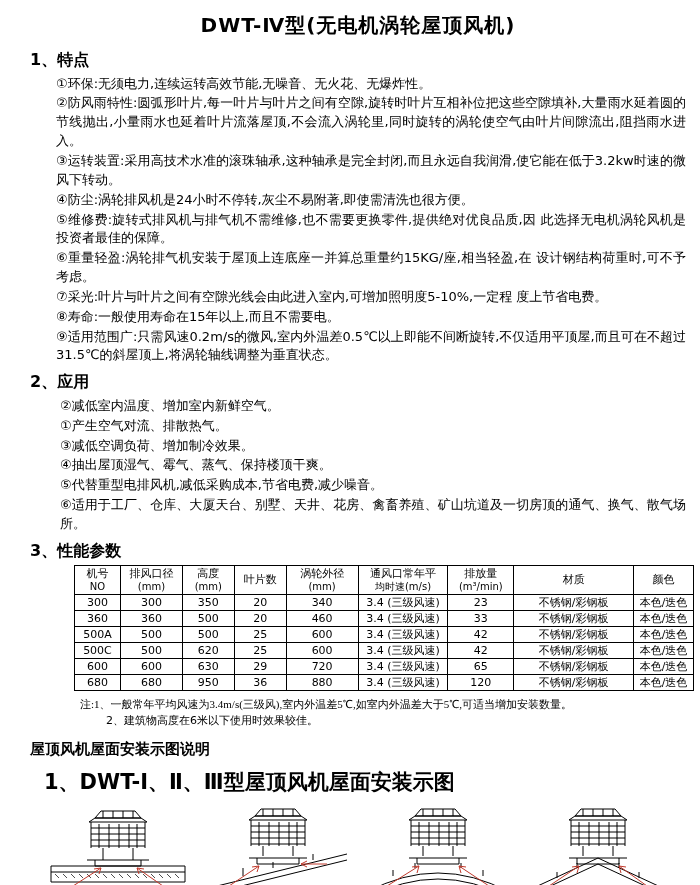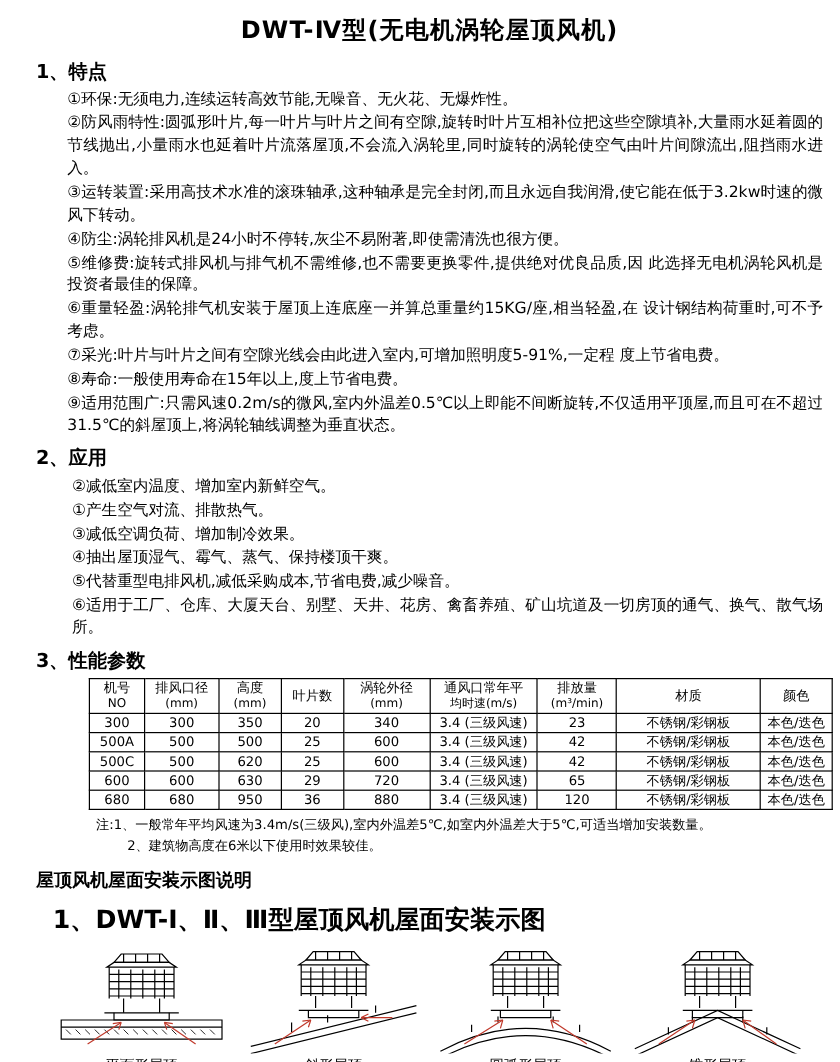--- a/index.html
+++ b/index.html
@@ -87,21 +87,21 @@
   .col-flow { width: 66px; }
   .col-mat { width: 120px; }
   .col-color { width: 60px; }
 
   .note {
     padding-left: 50px;
     font-size: 11px;
     margin-top: 5px;
     line-height: 1.5;
   }
-  .note .note-line { display: block; }
+  .note .note-line { display: block; font-family: Liberation Serif, serif; }
   .note .note-indent { padding-left: 26px; display: block; }
 
   .subhead {
     font-size: 15px;
     font-weight: bold;
     margin: 10px 0 2px 0;
   }
   .subhead2 {
     font-size: 21px;
     font-weight: bold;
@@ -135,22 +135,22 @@
   <div class="doc-title">DWT-Ⅳ型(无电机涡轮屋顶风机)</div>
 
   <div class="section-head">1、特点</div>
   <div class="para-list">
     <p class="para">①环保:无须电力,连续运转高效节能,无噪音、无火花、无爆炸性。</p>
     <p class="para">②防风雨特性:圆弧形叶片,每一叶片与叶片之间有空隙,旋转时叶片互相补位把这些空隙填补,大量雨水延着圆的节线抛出,小量雨水也延着叶片流落屋顶,不会流入涡轮里,同时旋转的涡轮使空气由叶片间隙流出,阻挡雨水进入。</p>
     <p class="para">③运转装置:采用高技术水准的滚珠轴承,这种轴承是完全封闭,而且永远自我润滑,使它能在低于3.2kw时速的微风下转动。</p>
     <p class="para">④防尘:涡轮排风机是24小时不停转,灰尘不易附著,即使需清洗也很方便。</p>
     <p class="para">⑤维修费:旋转式排风机与排气机不需维修,也不需要更换零件,提供绝对优良品质,因 此选择无电机涡轮风机是投资者最佳的保障。</p>
     <p class="para">⑥重量轻盈:涡轮排气机安装于屋顶上连底座一并算总重量约15KG/座,相当轻盈,在 设计钢结构荷重时,可不予考虑。</p>
-    <p class="para">⑦采光:叶片与叶片之间有空隙光线会由此进入室内,可增加照明度5-91%,一定程 度上节省电费。</p>
-    <p class="para">⑧寿命:一般使用寿命在15年以上,度上节省电费。</p>
+    <p class="para">⑦采光:叶片与叶片之间有空隙光线会由此进入室内,可增加照明度5-10%,一定程 度上节省电费。</p>
+    <p class="para">⑧寿命:一般使用寿命在15年以上,而且不需要电。</p>
     <p class="para">⑨适用范围广:只需风速0.2m/s的微风,室内外温差0.5℃以上即能不间断旋转,不仅适用平顶屋,而且可在不超过31.5℃的斜屋顶上,将涡轮轴线调整为垂直状态。</p>
   </div>
 
   <div class="section-head">2、应用</div>
   <div class="para-list bullet-list">
     <p class="para">②减低室内温度、增加室内新鲜空气。</p>
     <p class="para">①产生空气对流、排散热气。</p>
     <p class="para">③减低空调负荷、增加制冷效果。</p>
     <p class="para">④抽出屋顶湿气、霉气、蒸气、保持楼顶干爽。</p>
     <p class="para">⑤代替重型电排风机,减低采购成本,节省电费,减少噪音。</p>
@@ -200,20 +200,31 @@
       </thead>
       <tbody>
         <tr>
           <td>300</td>
           <td>300</td>
           <td>350</td>
           <td>20</td>
           <td>340</td>
           <td>3.4 (三级风速)</td>
           <td>23</td>
+          <td>不锈钢/彩钢板</td>
+          <td>本色/迭色</td>
+        </tr>
+        <tr>
+          <td>360</td>
+          <td>360</td>
+          <td>500</td>
+          <td>20</td>
+          <td>460</td>
+          <td>3.4 (三级风速)</td>
+          <td>33</td>
           <td>不锈钢/彩钢板</td>
           <td>本色/迭色</td>
         </tr>
         <tr>
           <td>500A</td>
           <td>500</td>
           <td>500</td>
           <td>25</td>
           <td>600</td>
           <td>3.4 (三级风速)</td>

